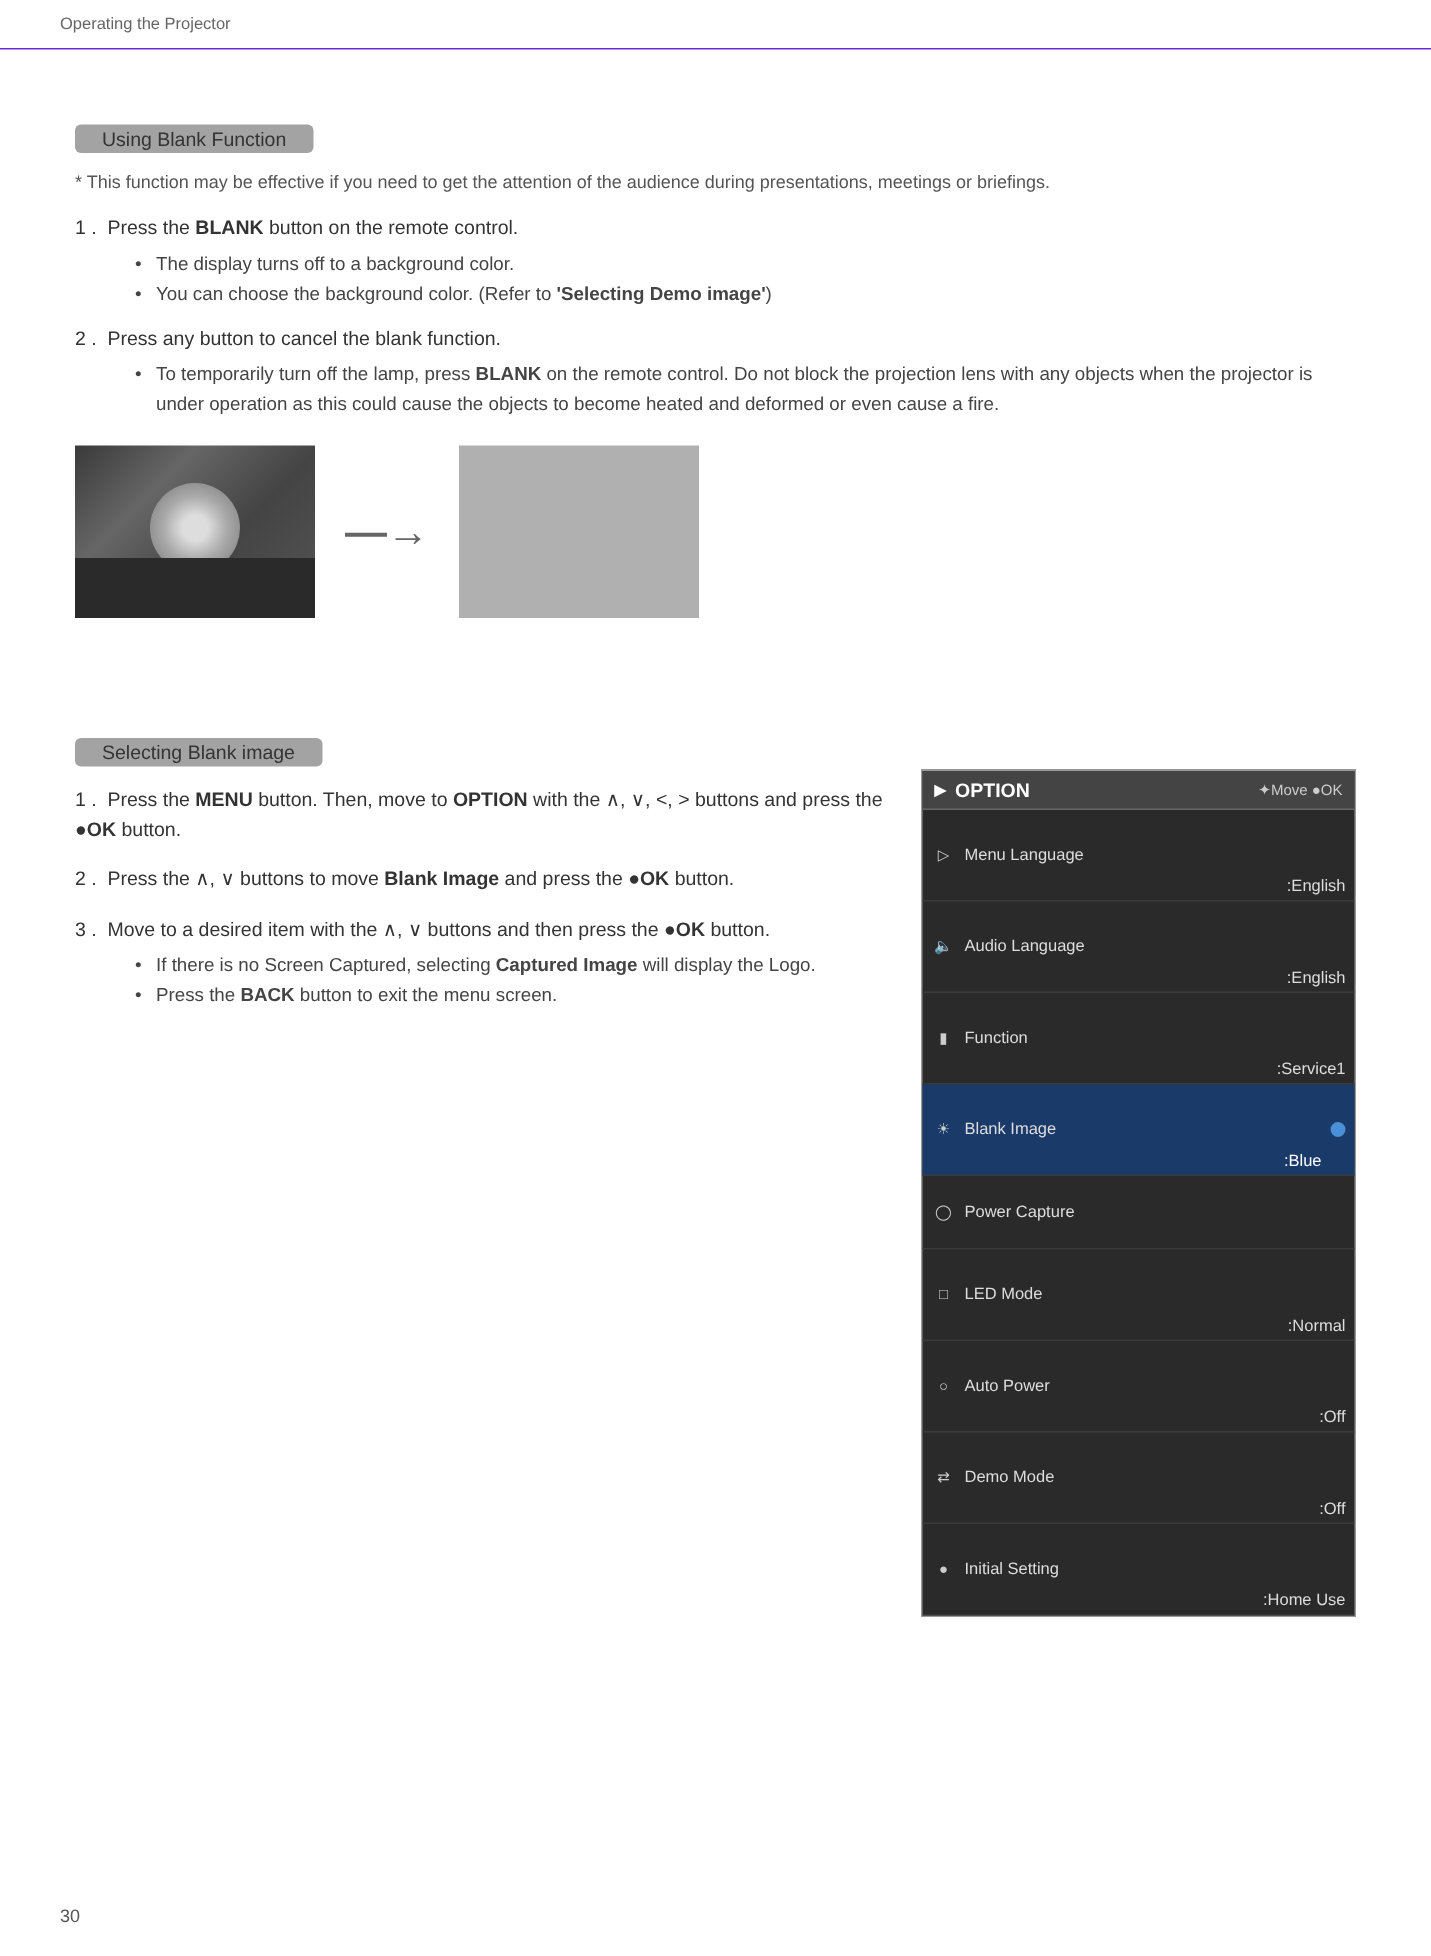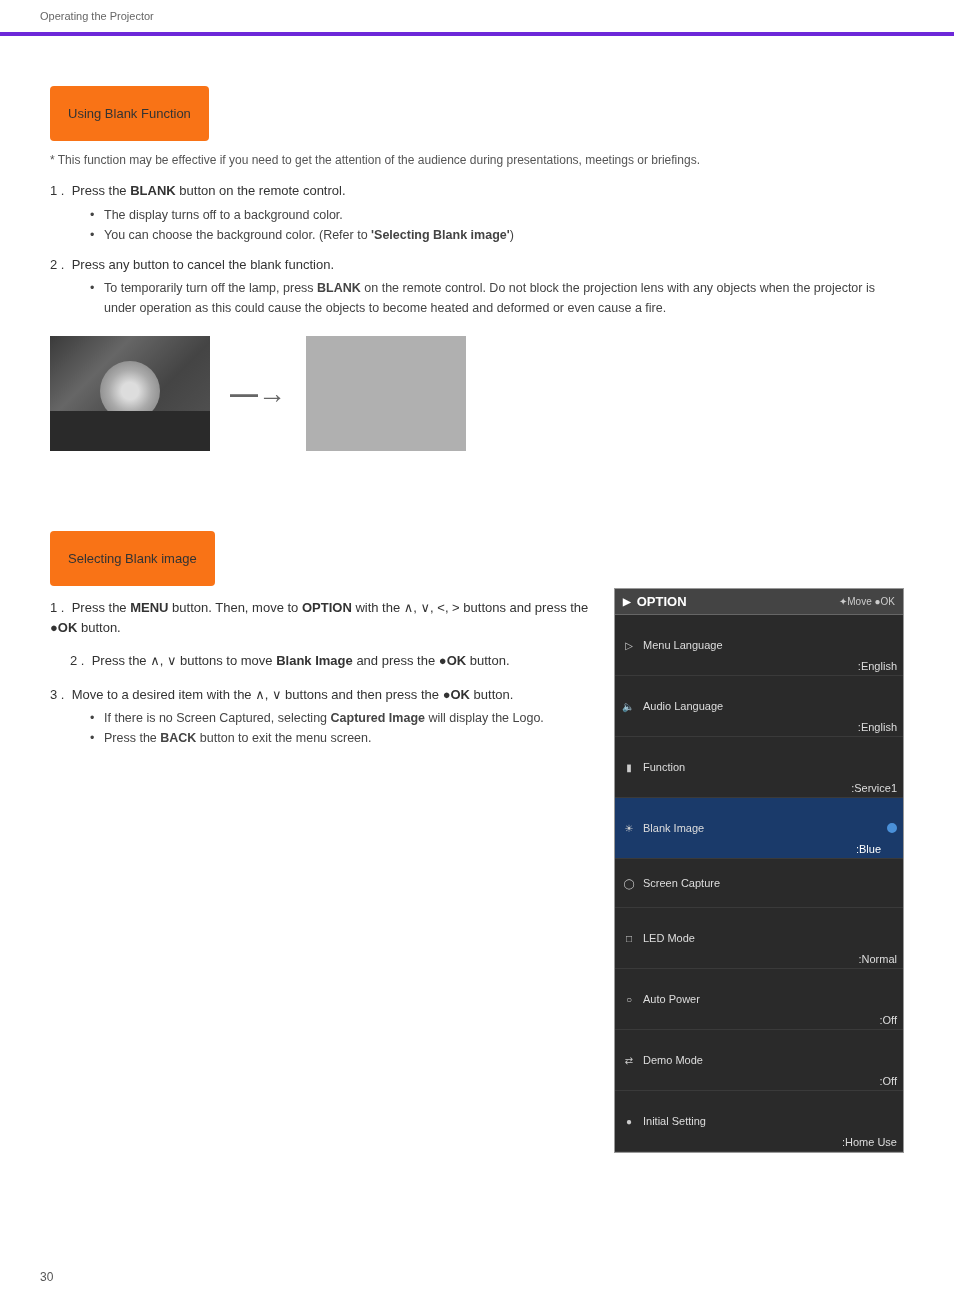--- a/index.html
+++ b/index.html
@@ -6,33 +6,33 @@
     body {
       width: 954px;
       min-height: 1304px;
       background: #ffffff;
       font-family: Arial, Helvetica, sans-serif;
       font-size: 13px;
       color: #333;
       position: relative;
     }
     .page-header {
-      border-bottom: 4px solid #6d28d9;
+      border-bottom: 1px solid #6d28d9;
       padding: 10px 40px;
       font-size: 11px;
       color: #666;
     }
     .content {
       padding: 20px 50px 40px 50px;
     }
     .section-label {
       display: inline-block;
-      background: #f97316;
+      background: #a3a3a3;
       border-radius: 4px;
-      padding: 20px 18px;
+      padding: 2px 18px;
       font-size: 13px;
       color: #333;
       margin-bottom: 12px;
     }
     .note-text {
       font-size: 12px;
       color: #555;
       margin-bottom: 14px;
     }
     .step {
@@ -207,21 +207,21 @@
 
   <div style="margin-top: 30px;">
     <div class="section-label">Using Blank Function</div>
     <p class="note-text">* This function may be effective if you need to get the attention of the audience during presentations, meetings or briefings.</p>
 
     
     <div class="step">
       <span>1 .&nbsp;&nbsp;Press the <strong>BLANK</strong> button on the remote control.</span>
       <ul class="bullet-list">
         <li>The display turns off to a background color.</li>
-        <li>You can choose the background color. (Refer to <strong>'Selecting Blank image'</strong>)</li>
+        <li>You can choose the background color. (Refer to <strong>'Selecting Demo image'</strong>)</li>
       </ul>
     </div>
 
     
     <div class="step" style="margin-top:8px;">
       <span>2 .&nbsp;&nbsp;Press any button to cancel the blank function.</span>
       <ul class="bullet-list">
         <li>To temporarily turn off the lamp, press <strong>BLANK</strong> on the remote control. Do not block the projection lens with any objects when the projector is under operation as this could cause the objects to become heated and deformed or even cause a fire.</li>
       </ul>
     </div>
@@ -270,21 +270,21 @@
 
         <div class="osd-row highlighted">
           <div class="osd-icon">☀</div>
           <div class="osd-label">Blank Image</div>
           <div class="osd-value">:Blue</div>
           <div class="circle-indicator filled"></div>
         </div>
 
         <div class="osd-row">
           <div class="osd-icon">◯</div>
-          <div class="osd-label">Screen Capture</div>
+          <div class="osd-label">Power Capture</div>
           <div class="osd-value"></div>
         </div>
 
         <div class="osd-row">
           <div class="osd-icon">□</div>
           <div class="osd-label">LED Mode</div>
           <div class="osd-value">:Normal</div>
         </div>
 
         <div class="osd-row">
@@ -303,21 +303,21 @@
           <div class="osd-icon">●</div>
           <div class="osd-label">Initial Setting</div>
           <div class="osd-value">:Home Use</div>
         </div>
       </div>
 
       <div class="step" style="margin-bottom:14px;">
         <span>1 .&nbsp;&nbsp;Press the <strong>MENU</strong> button. Then, move to <strong>OPTION</strong> with the ∧, ∨, &lt;, &gt; buttons and press the <strong>●OK</strong> button.</span>
       </div>
 
-      <div class="step" style="margin-bottom:14px;margin-left:20px;">
+      <div class="step" style="margin-bottom:14px;">
         <span>2 .&nbsp;&nbsp;Press the ∧, ∨ buttons to move <strong>Blank Image</strong> and press the <strong>●OK</strong> button.</span>
       </div>
 
       <div class="step">
         <span>3 .&nbsp;&nbsp;Move to a desired item with the ∧, ∨ buttons and then press the <strong>●OK</strong> button.</span>
         <ul class="bullet-list">
           <li>If there is no Screen Captured, selecting <strong>Captured Image</strong> will display the Logo.</li>
           <li>Press the <strong>BACK</strong> button to exit the menu screen.</li>
         </ul>
       </div>

